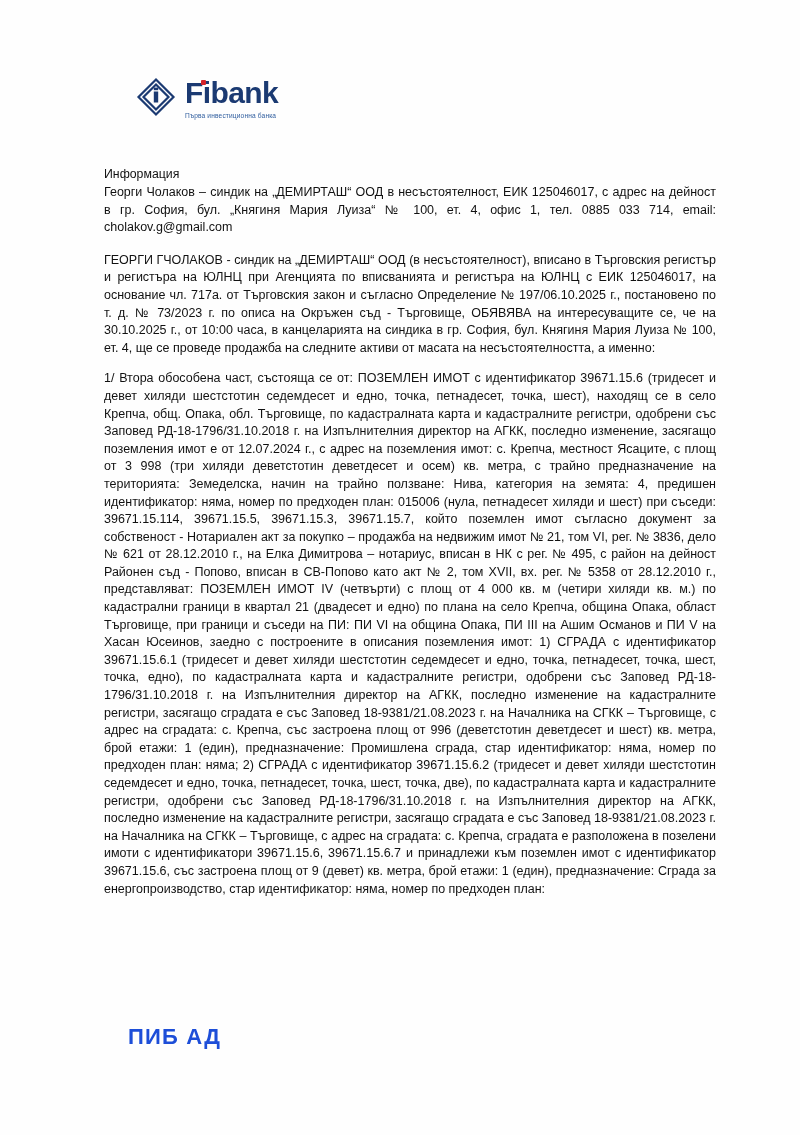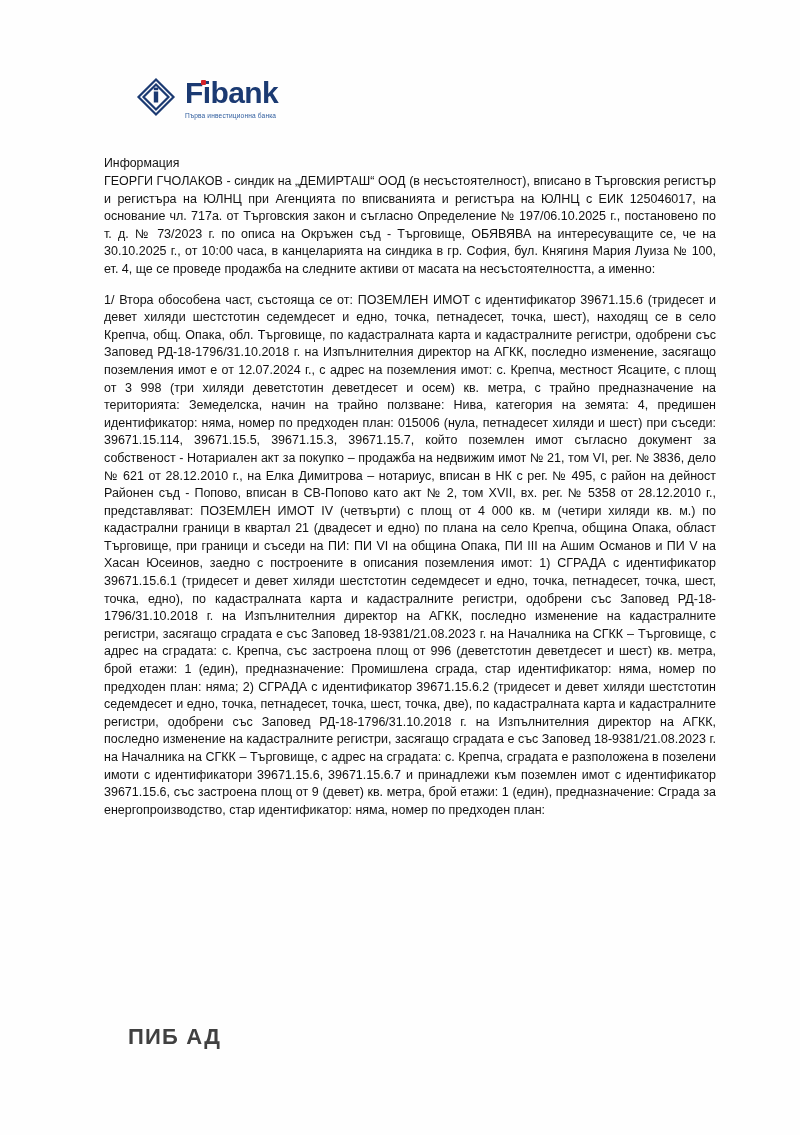--- a/index.html
+++ b/index.html
@@ -69,21 +69,21 @@
     letter-spacing: 0.15px;
     color: #2f5d9e;
     margin-top: 3px;
     white-space: nowrap;
   }
 
   
   .doc {
     position: absolute;
     left: 104px;
-    top: 155px;
+    top: 166px;
     width: 612px;
   }
   .label-info {
     font-size: 12.3px;
     line-height: 17px;
     margin: 0 0 1px 0;
     text-align: left;
   }
   p.para {
     margin: 0;
@@ -102,21 +102,21 @@
   b, strong { font-weight: normal; }
 
   
   .watermark {
     position: absolute;
     left: 128px;
     top: 1024px;
     font-size: 22px;
     font-weight: bold;
     letter-spacing: 1.2px;
-    color: #404040;
+    color: #1d4ed8;
     user-select: none;
   }
 </style>
 </head>
 <body>
 
 <div class="page">
 
   <div class="logo-block">
     <span class="logo-mark">
@@ -135,20 +135,21 @@
         <span class="dot"></span>
       </span>
       <span class="logo-tagline">Първа инвестиционна банка</span>
     </span>
   </div>
 
   <div class="doc">
 
     <p class="label-info">Информация</p>
 
+    <p class="para intro"><span>Георги Чолаков – синдик на „ДЕМИРТАШ“ ООД в несъстоятелност, ЕИК 125046017, с адрес на дейност в гр. София, бул. „Княгиня Мария Луиза“ № 100, ет. 4, офис 1, тел. 0885 033 714, email: cholakov.g@gmail.com</span></p>
 
     <p class="para block"><b>ГЕОРГИ ГЧОЛАКОВ - синдик на „ДЕМИРТАШ“ ООД (в несъстоятелност)</b><span>, вписано в Търговския регистър и регистъра на ЮЛНЦ при Агенцията по вписванията и регистъра на ЮЛНЦ с ЕИК 125046017, на основание чл. 717а. от Търговския закон и съгласно Определение № 197/06.10.2025 г., постановено по т. д. № 73/2023 г. по описа на Окръжен съд - Търговище, </span><b>ОБЯВЯВА</b><span> на интересуващите се, че </span><b>на 30.10.2025 г., от 10:00 часа, в канцеларията на синдика</b><span> в гр. София, бул. Княгиня Мария Луиза № 100, ет. 4, ще се проведе продажба на следните активи от масата на несъстоятелността, а именно:</span></p>
 
     <p class="para block"><b>1/ Втора обособена част, състояща се от: ПОЗЕМЛЕН ИМОТ с идентификатор 39671.15.6</b><span> (тридесет и девет хиляди шестстотин седемдесет и едно, точка, петнадесет, точка, шест), находящ се в село Крепча, общ. Опака, обл. Търговище, по кадастралната карта и кадастралните регистри, одобрени със Заповед РД-18-1796/31.10.2018 г. на Изпълнителния директор на АГКК, последно изменение, засягащо поземления имот е от 12.07.2024 г., с адрес на поземления имот: с. Крепча, местност Ясаците, с площ от 3 998 (три хиляди деветстотин деветдесет и осем) кв. метра, с трайно предназначение на територията: Земеделска, начин на трайно ползване: Нива, категория на земята: 4, предишен идентификатор: няма, номер по предходен план: 015006 (нула, петнадесет хиляди и шест) при съседи: 39671.15.114, 39671.15.5, 39671.15.3, 39671.15.7, който поземлен имот съгласно документ за собственост - Нотариален акт за покупко – продажба на недвижим имот № 21, том VI, рег. № 3836, дело № 621 от 28.12.2010 г., на Елка Димитрова – нотариус, вписан в НК с рег. № 495, с район на дейност Районен съд - Попово, вписан в СВ-Попово като акт № 2, том XVII, вх. рег. № 5358 от 28.12.2010 г., представляват: ПОЗЕМЛЕН ИМОТ IV (четвърти) с площ от 4 000 кв. м (четири хиляди кв. м.) по кадастрални граници в квартал 21 (двадесет и едно) по плана на село Крепча, община Опака, област Търговище, при граници и съседи на ПИ: ПИ VI на община Опака, ПИ III на Ашим Османов и ПИ V на Хасан Юсеинов, </span><b>заедно с построените в описания поземления имот: 1)</b><span> СГРАДА с идентификатор 39671.15.6.1 (тридесет и девет хиляди шестстотин седемдесет и едно, точка, петнадесет, точка, шест, точка, едно), по кадастралната карта и кадастралните регистри, одобрени със Заповед РД-18-1796/31.10.2018 г. на Изпълнителния директор на АГКК, последно изменение на кадастралните регистри, засягащо сградата е със Заповед 18-9381/21.08.2023 г. на Началника на СГКК – Търговище, с адрес на сградата: с. Крепча, със застроена площ от 996 (деветстотин деветдесет и шест) кв. метра, брой етажи: 1 (един), предназначение: Промишлена сграда, стар идентификатор: няма, номер по предходен план: няма; </span><b>2)</b><span> СГРАДА с идентификатор 39671.15.6.2 (тридесет и девет хиляди шестстотин седемдесет и едно, точка, петнадесет, точка, шест, точка, две), по кадастралната карта и кадастралните регистри, одобрени със Заповед РД-18-1796/31.10.2018 г. на Изпълнителния директор на АГКК, последно изменение на кадастралните регистри, засягащо сградата е със Заповед 18-9381/21.08.2023 г. на Началника на СГКК – Търговище, с адрес на сградата: с. Крепча, сградата е разположена в позелени имоти с идентификатори 39671.15.6, 39671.15.6.7 и принадлежи към поземлен имот с идентификатор 39671.15.6, със застроена площ от 9 (девет) кв. метра, брой етажи: 1 (един), предназначение: Сграда за енергопроизводство, стар идентификатор: няма, номер по предходен план:</span></p>
 
   </div>
 
   <div class="watermark">ПИБ АД</div>
 
 </div>

